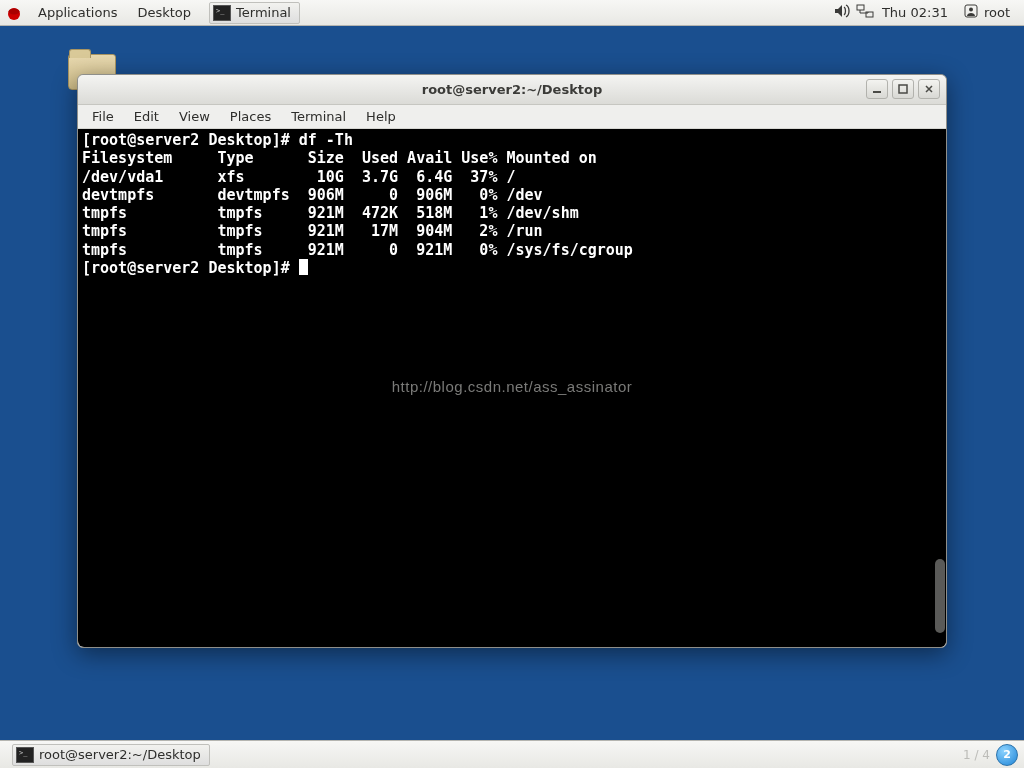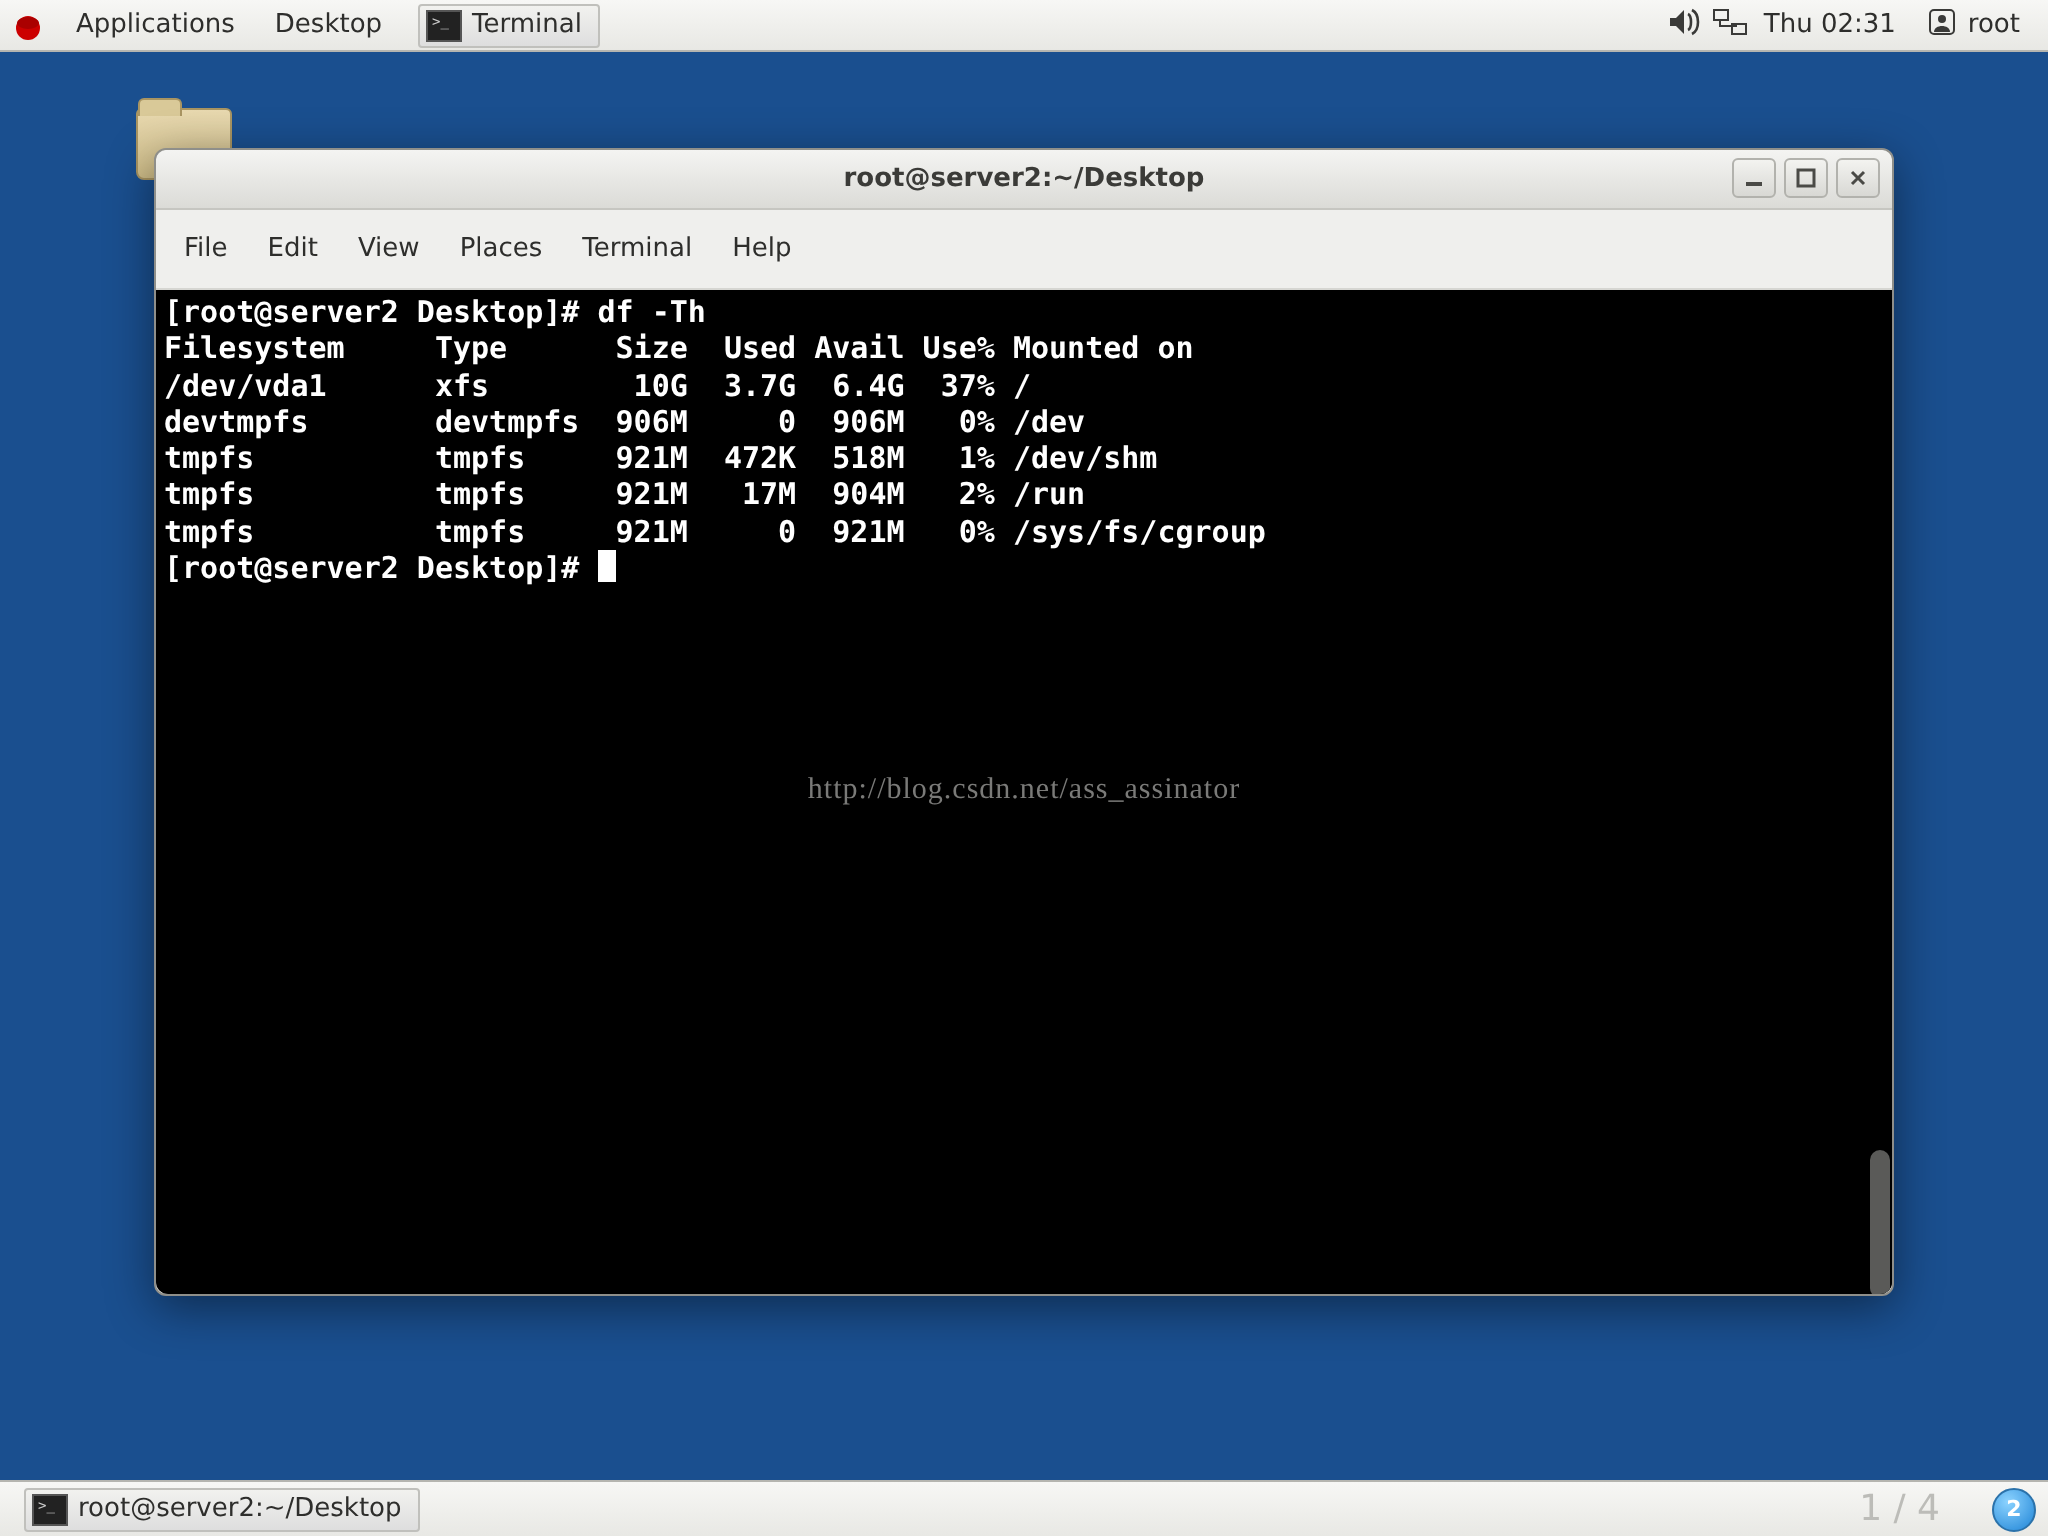--- a/index.html
+++ b/index.html
@@ -60,21 +60,21 @@
   .win-controls {
     position:absolute; right:6px; top:4px; display:flex; gap:4px;
   }
   .win-btn {
     width:22px; height:20px; background:linear-gradient(to bottom,#f3f3f0,#d8d8d4);
     border:1px solid #b2b2ad; border-radius:3px;
     display:flex; align-items:center; justify-content:center;
     font-size:11px; color:#4a4a46; cursor:default;
   }
   .menubar {
-    height:40px; display:flex; align-items:center; gap:0;
+    height:24px; display:flex; align-items:center; gap:0;
     background:#efefed; border-bottom:1px solid #d6d6d2; padding:0 4px;
     font-size:13px; color:#2e2e2c;
   }
   .menubar span { padding:3px 10px; cursor:default; }
 
   .term-body {
     flex:1; background:#000; color:#fff; font-family:"DejaVu Sans Mono","Liberation Mono",monospace;
     font-size:15px; line-height:1.22; padding:2px 4px; white-space:pre;
     position:relative; overflow:hidden;
     border-bottom-left-radius:6px; border-bottom-right-radius:6px;
@@ -83,42 +83,42 @@
   .term-body .scrollbar {
     position:absolute; right:0; top:0; bottom:0; width:12px;
     background:#000;
   }
   .term-body .scrollbar .thumb {
     position:absolute; right:1px; width:10px; top:430px; height:74px;
     background:#5a5a58; border-radius:5px;
   }
   .watermark {
     position:absolute; left:50%; top:50%; transform:translate(-50%,-10px);
-    color:#7a7a78; font-family:Liberation Serif, serif; font-size:15px; font-weight:normal;
+    color:#7a7a78; font-family:Liberation Sans, sans-serif; font-size:15px; font-weight:normal;
     letter-spacing:0.5px; pointer-events:none;
   }
   .cursor-block {
     display:inline-block; width:9px; height:16px; background:#fff; vertical-align:-2px;
   }
 
   
   .bottom-panel {
     position:absolute; left:0; right:0; bottom:0; height:28px;
     background:linear-gradient(to bottom,#f7f7f5,#e8e8e4);
     border-top:1px solid #b5b5b0;
     display:flex; align-items:center; padding:0 6px; gap:6px;
     color:#2e2e2c;
   }
   .ws-indicator {
     width:22px; height:22px; border-radius:50%;
     background:radial-gradient(circle at 35% 30%, #8cd3ff, #1f84d6);
     border:1px solid #2b72aa; color:#fff; display:flex; align-items:center; justify-content:center;
     font-size:11px; font-weight:bold;
   }
-  .dim-right { color:#bcbcb8; font-size:18px; margin-left:auto; margin-right:20px; }
+  .dim-right { color:#bcbcb8; font-size:12px; margin-left:auto; margin-right:0; }
 </style>
 </head>
 <body>
 
 <div class="top-panel">
   <svg class="rh-hat" viewBox="0 0 16 16">
       <circle cx="8" cy="9" r="6" fill="#c00"></circle>
       <ellipse cx="8" cy="6.5" rx="5.5" ry="3" fill="#a00"></ellipse>
     </svg>
   <div class="panel-item">Applications</div>

